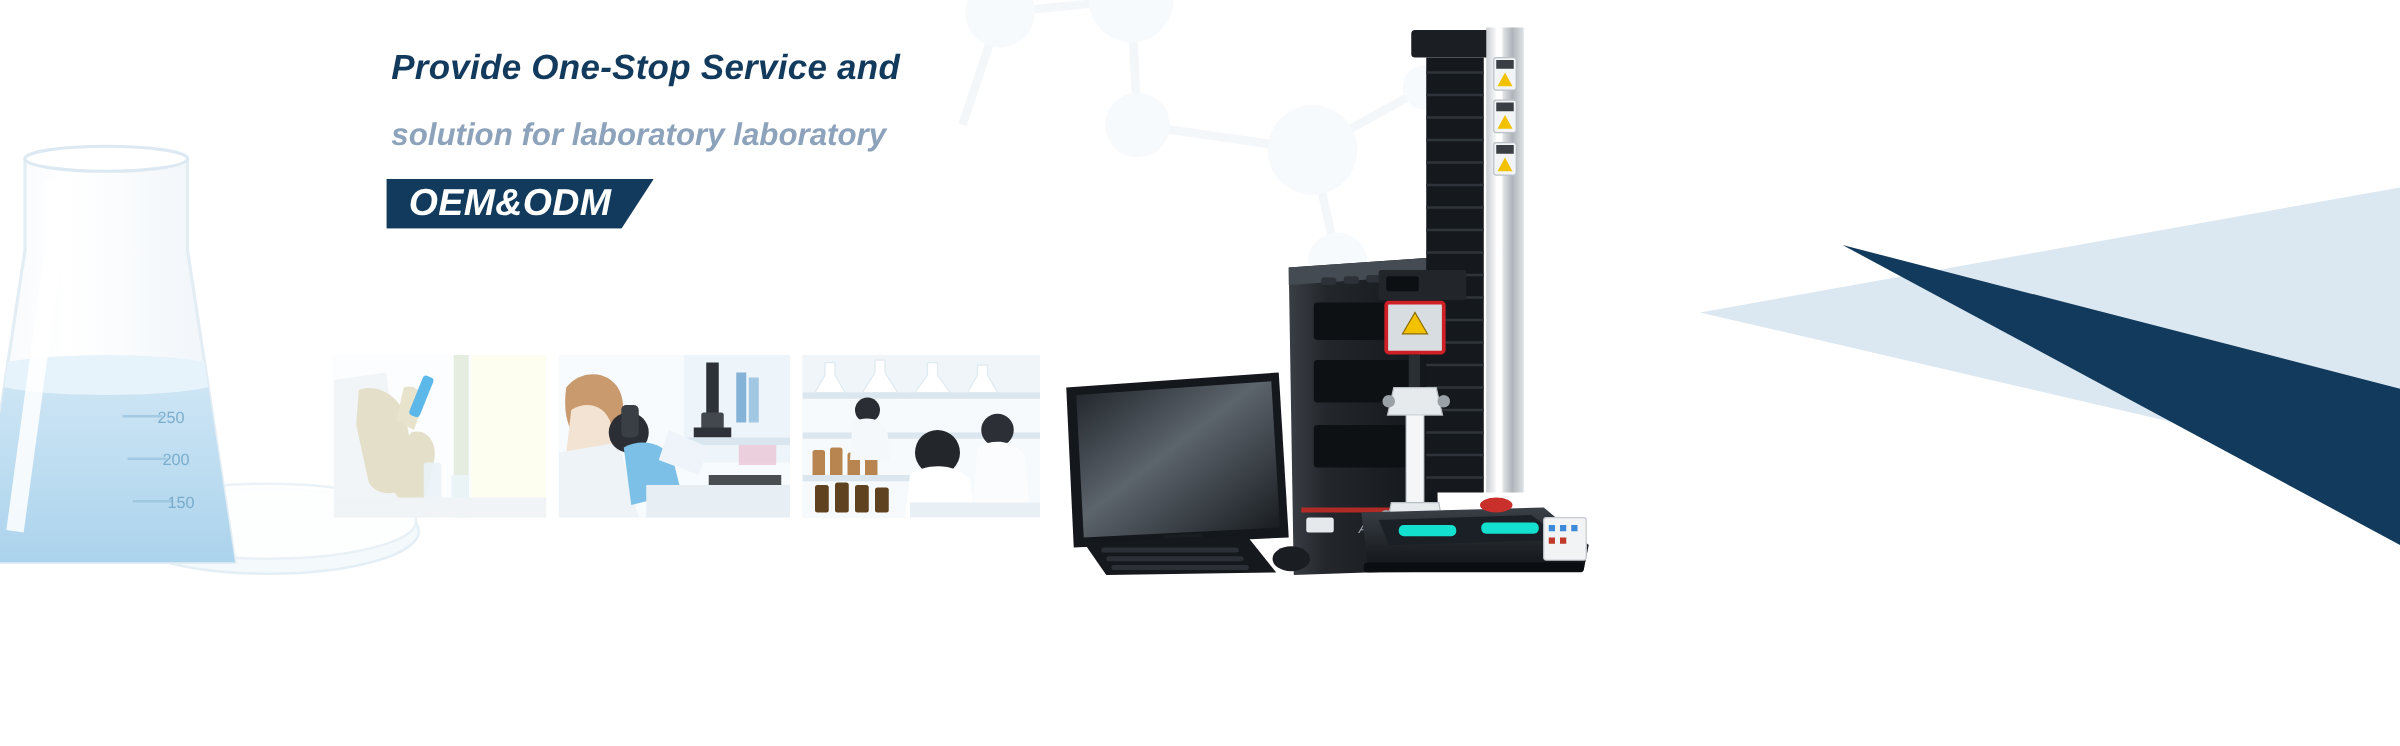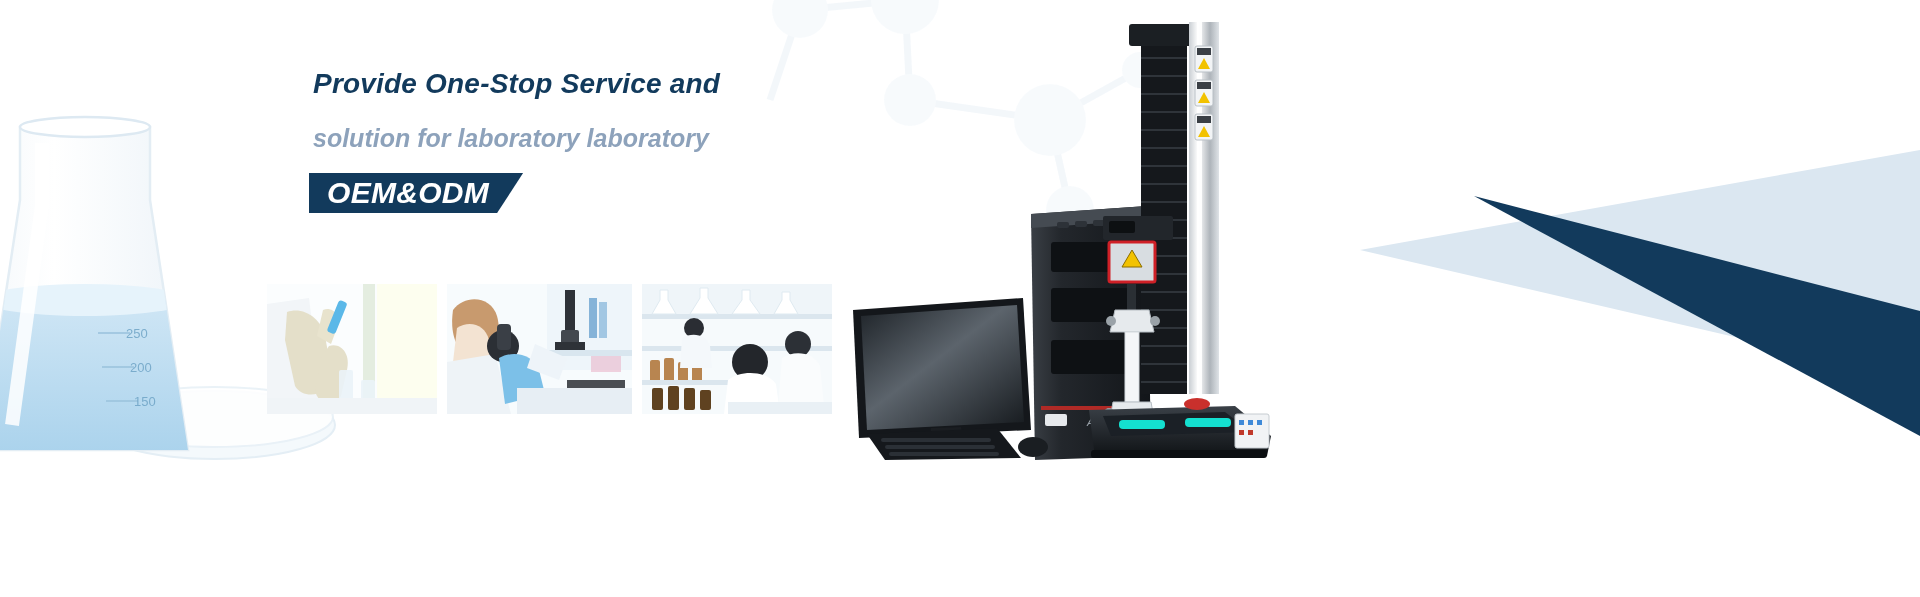--- a/index.html
+++ b/index.html
@@ -27,21 +27,21 @@
 
   
   .flask-wrap{
     position:absolute;left:-10px;top:95px;
     width:420px;height:400px;
     pointer-events:none;
   }
 
   
   .copy{
-    position:absolute;left:313px;top:70px;
+    position:absolute;left:313px;top:40px;
     width:700px;
   }
   .headline{
     font-size:28px;
     font-style:italic;
     font-weight:bold;
     color:#123a5c;
     letter-spacing:.2px;
     line-height:1.0;
     margin:0 0 28px 0;

